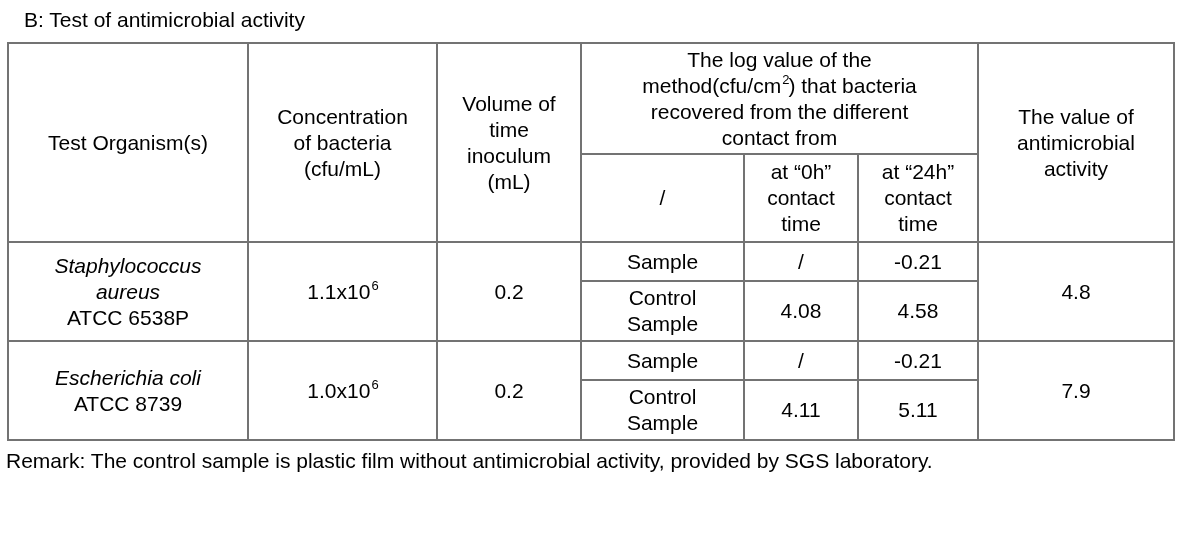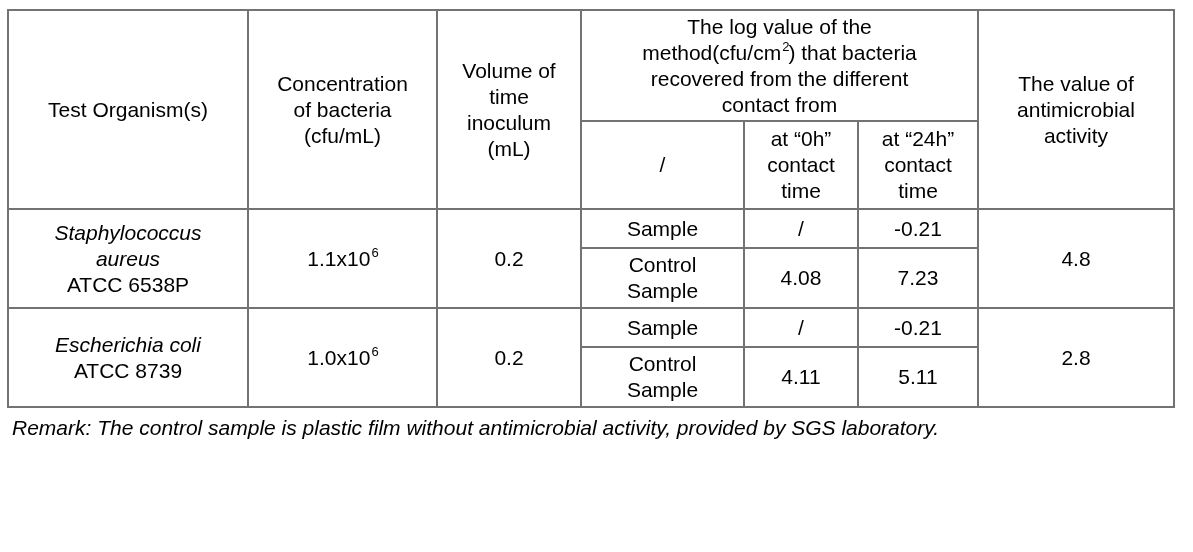--- a/index.html
+++ b/index.html
@@ -45,33 +45,33 @@
   tr.r-data-a  { height: 39px; margin-top: 28px; }
   tr.r-data-b  { height: 60px; }
   sup.exp {
     font-size: 13px;
     line-height: 0;
     position: relative;
     top: -1px;
     left: 1px;
   }
   .remark {
-    margin: 7px 0 0 12px;
+    margin: 7px 0 0 6px;
     font-size: 21px;
     line-height: 26px;
     white-space: nowrap;
-    font-style: italic;
   }
 </style>
 </head>
 <body>
 
 <div class="page">
 
   <div class="headlines">
+    <div>B: Test of antimicrobial activity</div>
   </div>
 
   <table class="results">
     <colgroup>
       <col style="width:240px">
       <col style="width:189px">
       <col style="width:144px">
       <col style="width:163px">
       <col style="width:114px">
       <col style="width:120px">
@@ -131,34 +131,34 @@
       <td>/</td>
       <td>-0.21</td>
       <td rowspan="2">4.8</td>
     </tr>
     <tr class="r-data-b">
       <td>
         <div>Control</div>
         <div>Sample</div>
       </td>
       <td>4.08</td>
-      <td>7.23</td>
+      <td>4.58</td>
     </tr>
 
     <tr class="r-data-a">
       <td rowspan="2">
         <div class="it">Escherichia coli</div>
         <div>ATCC 8739</div>
       </td>
       <td rowspan="2"><span>1.0x10</span><sup class="exp">6</sup></td>
       <td rowspan="2">0.2</td>
       <td>Sample</td>
       <td>/</td>
       <td>-0.21</td>
-      <td rowspan="2">2.8</td>
+      <td rowspan="2">7.9</td>
     </tr>
     <tr class="r-data-b">
       <td>
         <div>Control</div>
         <div>Sample</div>
       </td>
       <td>4.11</td>
       <td>5.11</td>
     </tr>
   </tbody>

